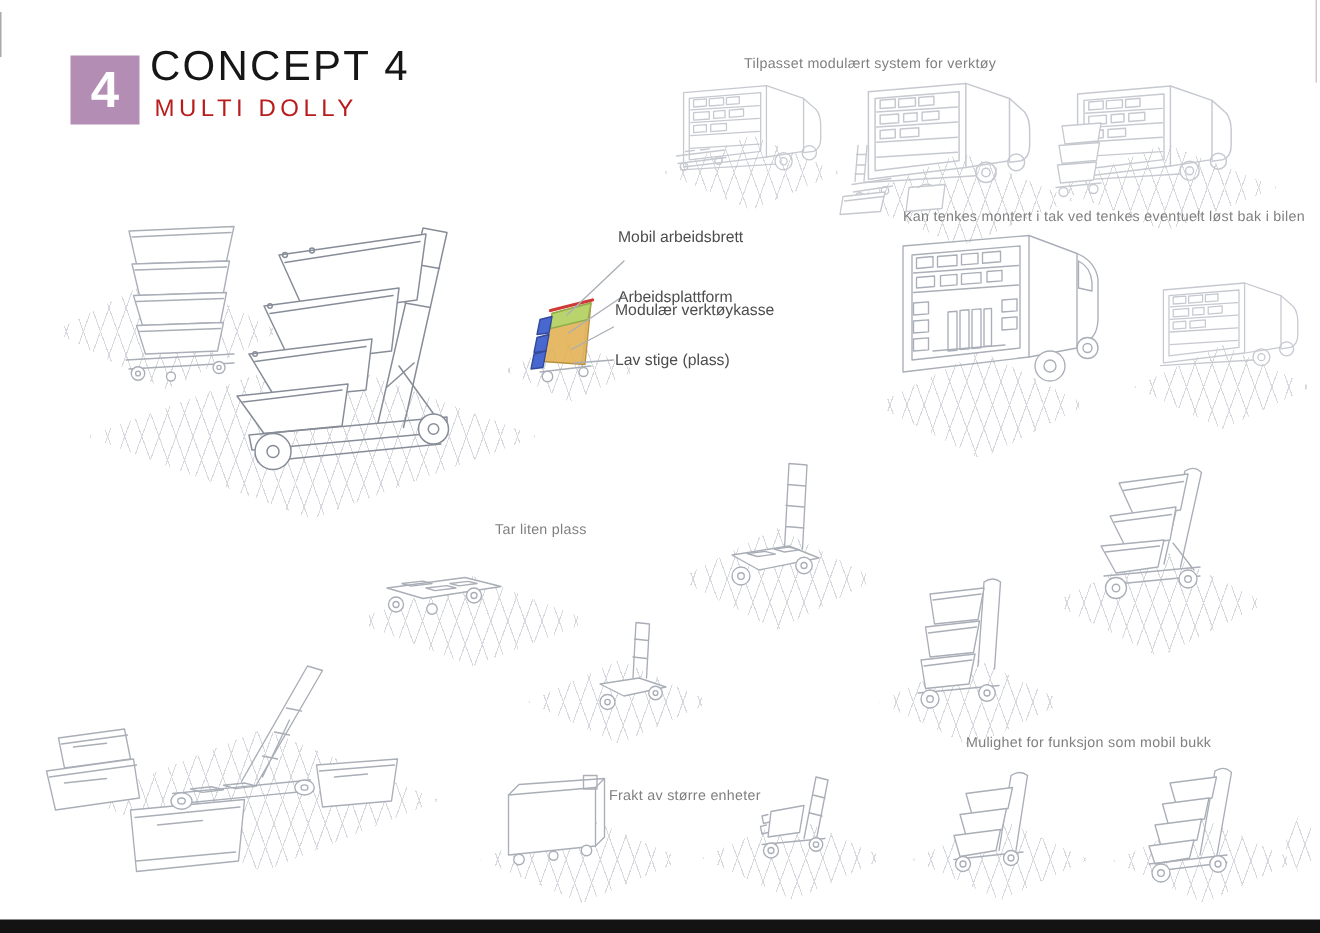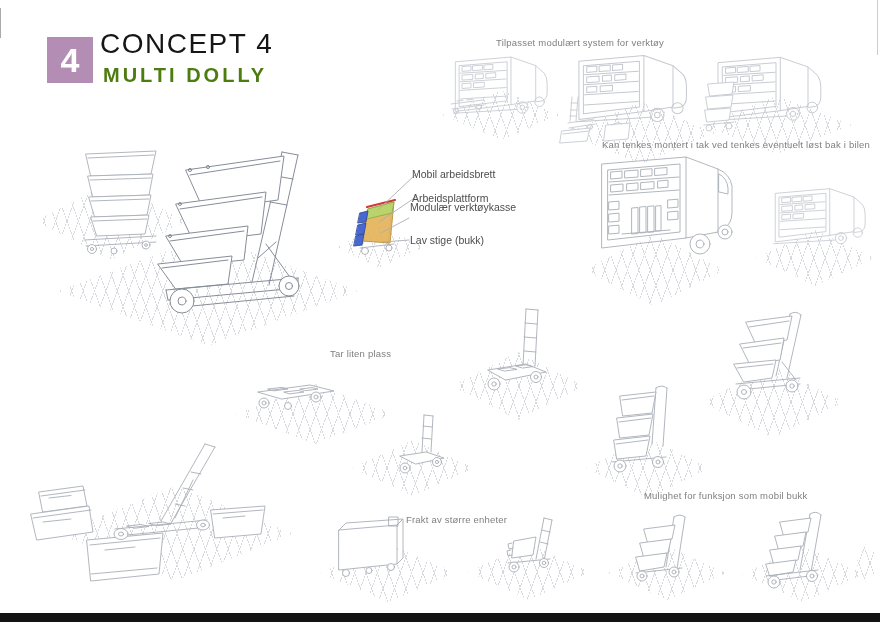--- a/index.html
+++ b/index.html
@@ -4,21 +4,21 @@
 <style>
   html,body{margin:0;padding:0;background:#fff;}
   .page{position:relative;width:880px;height:622px;background:#fff;overflow:hidden;
         font-family:"Liberation Sans",sans-serif;}
 
   
   .num-badge{position:absolute;left:47px;top:37px;width:46px;height:46px;background:#b48db4;
              color:#fff;display:flex;align-items:center;justify-content:center;
              font-size:34px;font-weight:bold;}
   .title{position:absolute;left:100px;top:28px;font-size:28px;letter-spacing:1.5px;color:#161616;}
-  .subtitle{position:absolute;left:103px;top:64px;font-size:20px;letter-spacing:3px;color:#4d7c0f;font-weight:bold;}
+  .subtitle{position:absolute;left:103px;top:64px;font-size:16px;letter-spacing:3px;color:#b91c1c;}
 
   
   .grid{position:absolute;opacity:.45;
         clip-path:polygon(50% 0,100% 50%,50% 100%,0 50%);
         background:
           repeating-linear-gradient(110deg,transparent 0 10px,#a7acb5 10px 10.7px),
           repeating-linear-gradient(70deg,transparent 0 10px,#a7acb5 10px 10.7px);}
 
   
   .sk{position:absolute;overflow:visible;}
@@ -136,29 +136,29 @@
     <polygon points="8,43 16,41 14,52 6,53" style="fill:#4968cf;stroke:#32499b"></polygon>
     <path d="M12,55 L46,51"></path>
     <circle class="paper" cx="17" cy="58" r="3.5"></circle>
       <circle class="paper" cx="41" cy="55" r="3"></circle>
   </svg>
 
   <svg class="sk mid" style="left:376px;top:170px" width="40" height="78" viewBox="0 0 40 78">
     <path d="M40,4 L2,40 M40,27 L3,52 M33,48 L5,63 M33,70 L7,72"></path>
   </svg>
 
-  <div class="callout" style="left:412px;top:168px">Mobil arbeidsbrett</div>
+  <div class="callout" style="left:412px;top:152px">Mobil arbeidsbrett</div>
   <div class="callout" style="left:412px;top:192px">Arbeidsplattform</div>
   <div class="callout" style="left:410px;top:201px">Modulær verktøykasse</div>
-  <div class="callout" style="left:410px;top:234px">Lav stige (bukk)</div>
+  <div class="callout" style="left:410px;top:234px">Lav stige (plass)</div>
 
   <div class="note" style="left:496px;top:37px">Tilpasset modulært system for verktøy</div>
   <div class="note" style="left:602px;top:139px">Kan tenkes montert i tak ved tenkes eventuelt løst bak i bilen</div>
   <div class="note" style="left:330px;top:348px">Tar liten plass</div>
-  <div class="note" style="left:406px;top:514px">Frakt av større enheter</div>
+  <div class="note" style="left:406px;top:525px">Frakt av større enheter</div>
   <div class="note" style="left:644px;top:490px">Mulighet for funksjon som mobil bukk</div>
 
   <svg class="sk faint" style="left:450px;top:52px" width="100" height="72" viewBox="0 0 105 75">
       <use href="#van"></use>
     </svg>
   <svg class="sk faint" style="left:447px;top:96px" width="50" height="20" viewBox="0 0 50 20">
     <path d="M4,8 L36,4 M5,13 L37,9 M10,5 l6,-0.7 M20,4 l6,-0.7"></path>
     <circle cx="9" cy="15" r="2.5"></circle>
       <circle cx="32" cy="11" r="2.5"></circle>
   </svg>

